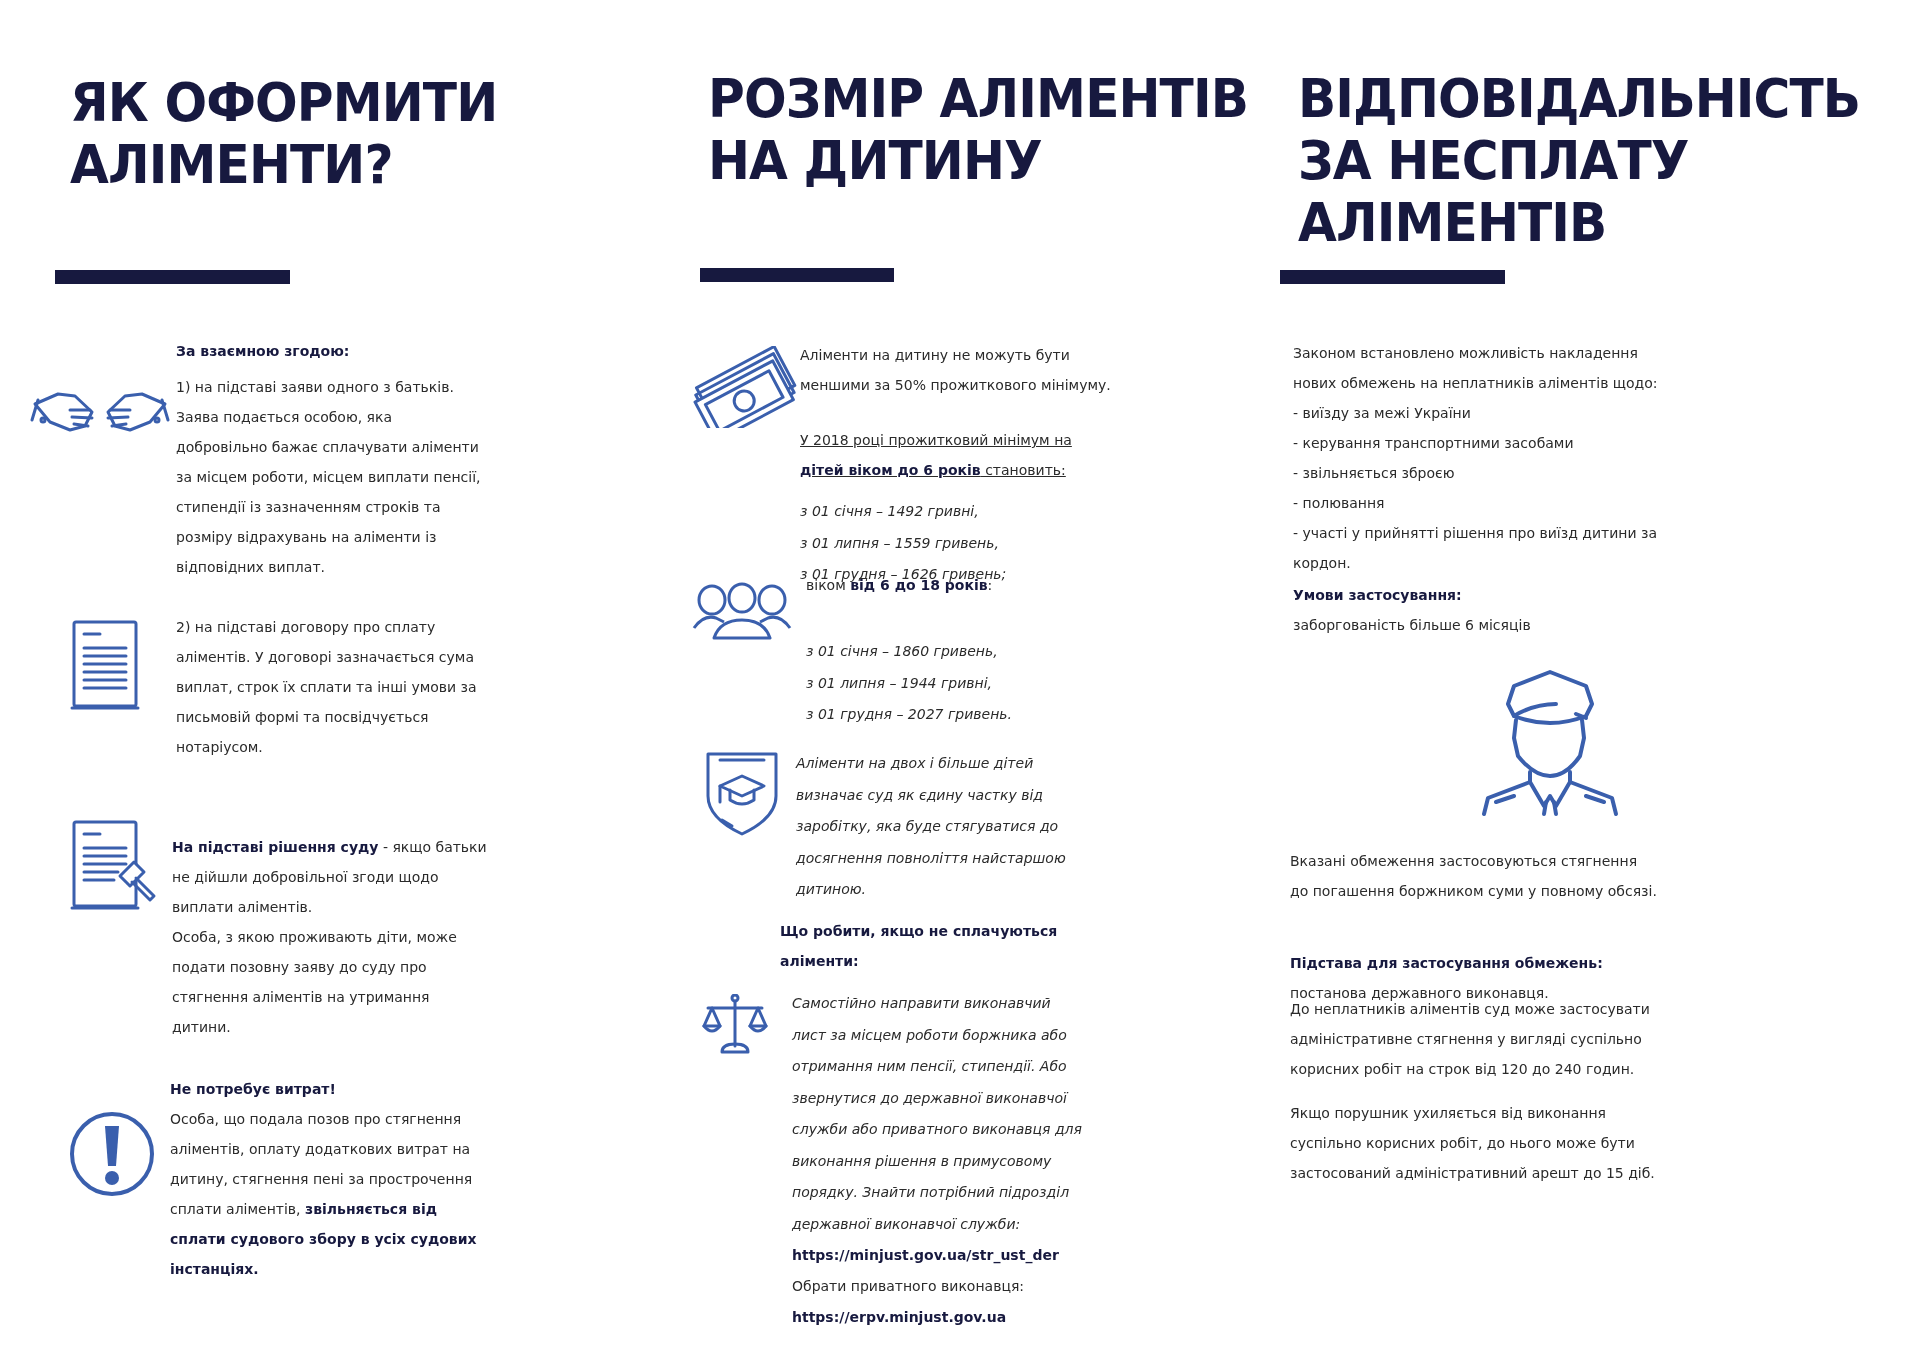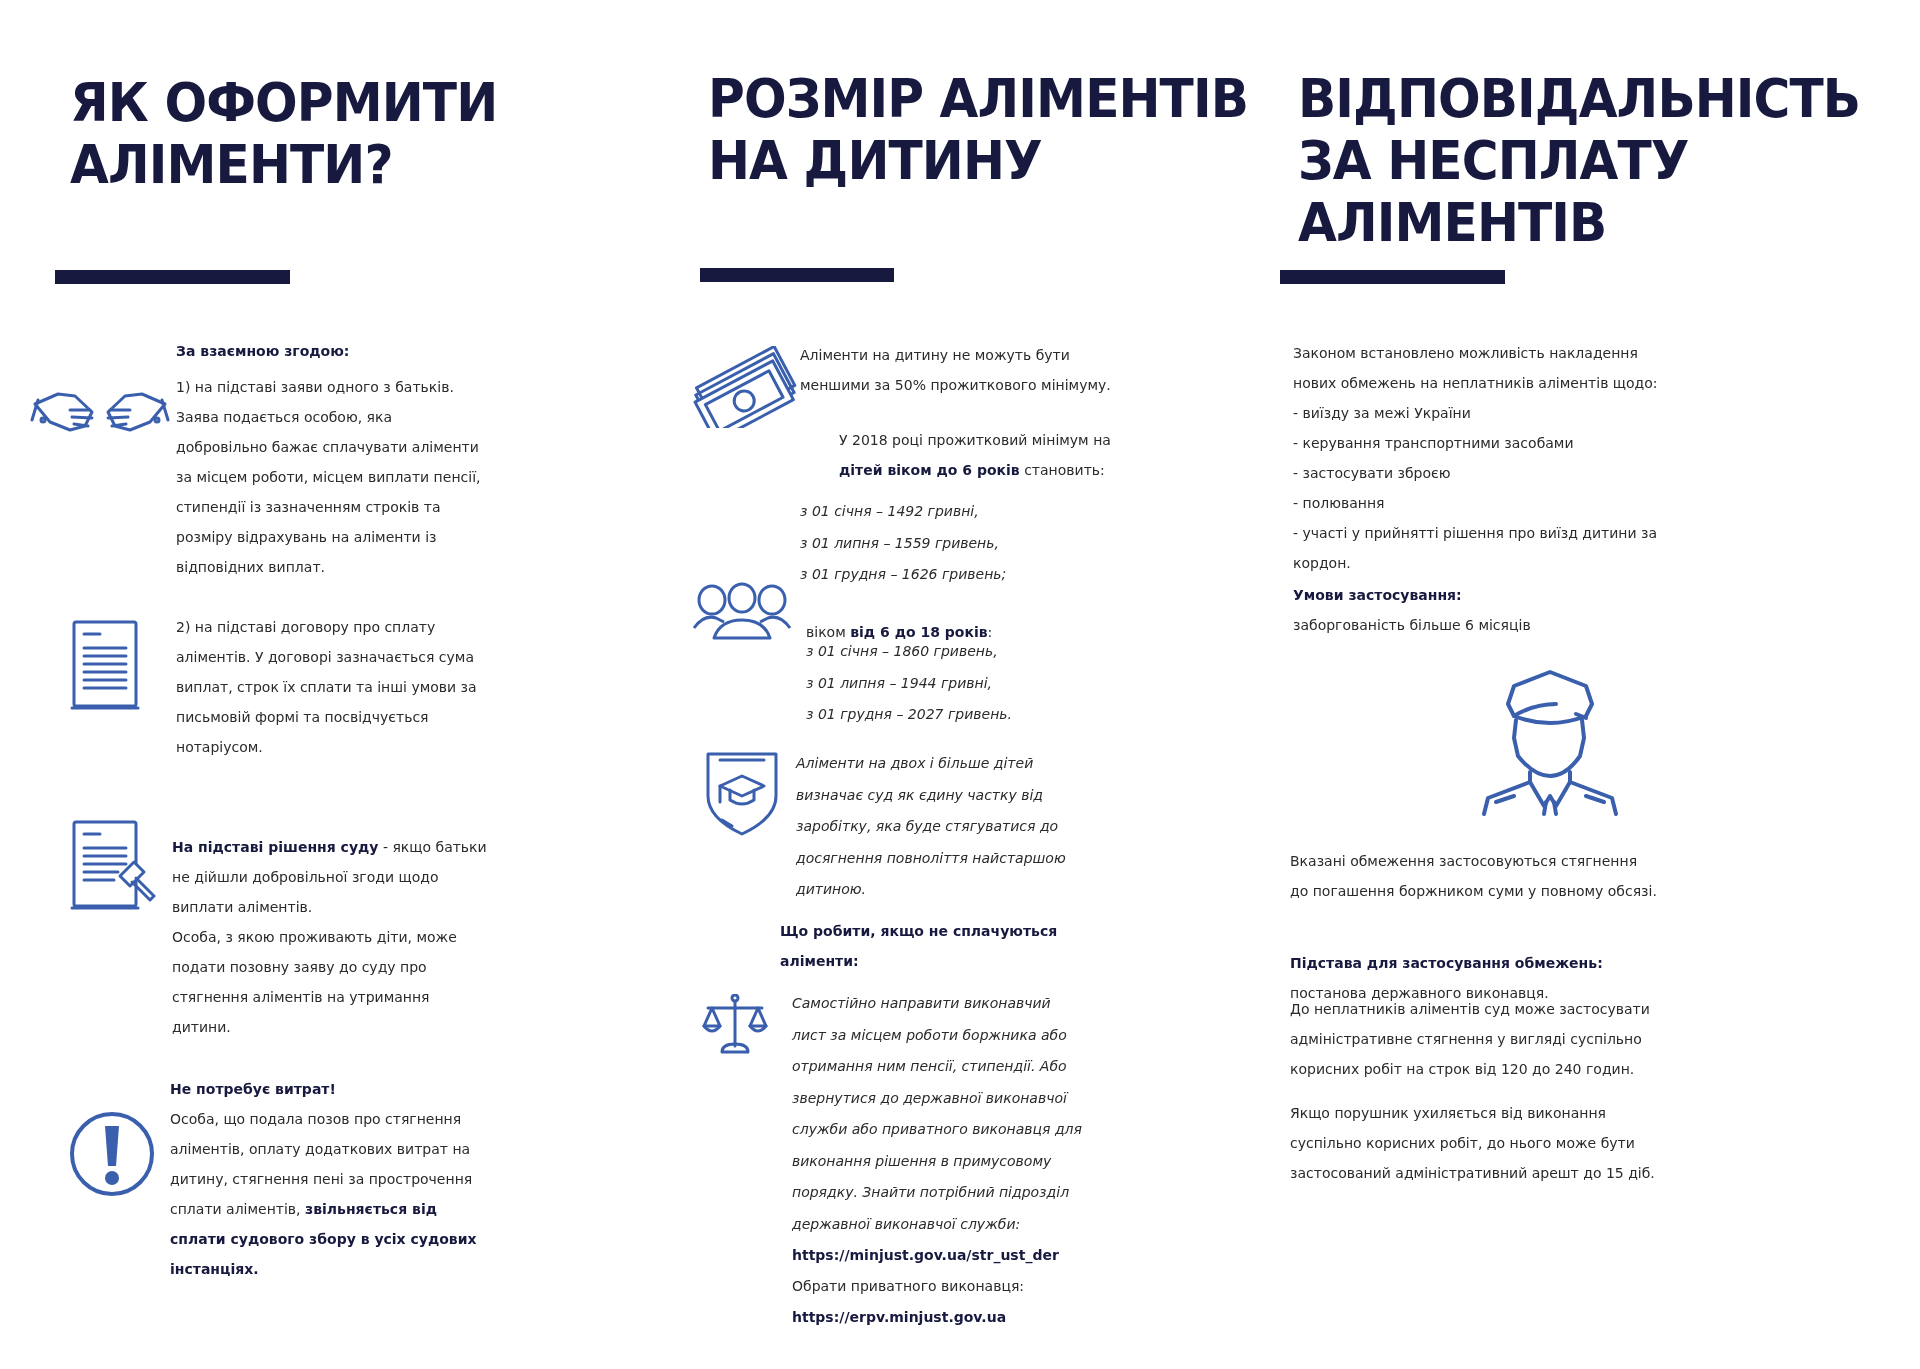--- a/index.html
+++ b/index.html
@@ -110,41 +110,41 @@
       <rect x="2" y="30" width="88" height="44" fill="#fff"></rect>
       <rect x="10" y="37" width="72" height="30"></rect>
       <circle cx="46" cy="52" r="10"></circle>
     </g>
   </svg>
 </div>
 <p class="txt" style="left:800px;top:340px;">
   <span class="line">Аліменти на дитину не можуть бути</span>
   <span class="line">меншими за 50% прожиткового мінімуму.</span>
 </p>
-<p class="txt" style="left:839px;top:425px;">
+<p class="txt" style="left:800px;top:425px;text-decoration:underline;">
   <span class="line">У 2018 році прожитковий мінімум на</span>
   <span class="line"><b>дітей віком до 6 років</b><span> становить:</span></span>
 </p>
 <p class="txt lh32" style="left:800px;top:496px;">
   <span class="line">з 01 січня – 1492 гривні,</span>
   <span class="line">з 01 липня – 1559 гривень,</span>
   <span class="line">з 01 грудня – 1626 гривень;</span>
 </p>
 
 <div class="icon" style="left:692px;top:582px;">
   <svg width="100" height="60" viewBox="0 0 100 60" fill="none" stroke="#3a5fad" stroke-width="3" stroke-linejoin="round">
     <ellipse cx="20" cy="18" rx="13" ry="14"></ellipse>
     <ellipse cx="50" cy="16" rx="13" ry="14"></ellipse>
     <ellipse cx="80" cy="18" rx="13" ry="14"></ellipse>
     <path d="M2 46 Q12 32 24 36 L32 40"></path>
     <path d="M98 46 Q88 32 76 36 L68 40"></path>
     <path d="M22 56 Q28 38 50 38 Q72 38 78 56 Z"></path>
   </svg>
 </div>
-<p class="txt" style="left:806px;top:617px;">
+<p class="txt" style="left:806px;top:570px;">
   <span>віком </span><b>від 6 до 18 років</b><span>:</span>
 </p>
 <p class="txt lh32" style="left:806px;top:636px;">
   <span class="line">з 01 січня – 1860 гривень,</span>
   <span class="line">з 01 липня – 1944 гривні,</span>
   <span class="line">з 01 грудня – 2027 гривень.</span>
 </p>
 
 <div class="icon" style="left:702px;top:746px;">
   <svg width="80" height="92" viewBox="0 0 80 92" fill="none" stroke="#3a5fad" stroke-width="3" stroke-linecap="round" stroke-linejoin="round">
@@ -197,21 +197,21 @@
 <h1 class="title" style="left:1298px;top:68px;">ВІДПОВІДАЛЬНІСТЬ
 ЗА НЕСПЛАТУ
 АЛІМЕНТІВ</h1>
 <div class="bar" style="left:1280px;top:270px;width:225px;"></div>
 
 <p class="txt" style="left:1293px;top:338px;">
   <span class="line">Законом встановлено можливість накладення</span>
   <span class="line">нових обмежень на неплатників аліментів щодо:</span>
   <span class="line">- виїзду за межі України</span>
   <span class="line">- керування транспортними засобами</span>
-  <span class="line">- застосувати зброєю</span>
+  <span class="line">- звільняється зброєю</span>
   <span class="line">- полювання</span>
   <span class="line">- участі у прийнятті рішення про виїзд дитини за</span>
   <span class="line">кордон.</span>
 </p>
 <p class="txt" style="left:1293px;top:580px;">
   <span class="line bold">Умови застосування:</span>
   <span class="line">заборгованість більше 6 місяців</span>
 </p>
 
 <div class="icon" style="left:1474px;top:664px;">

